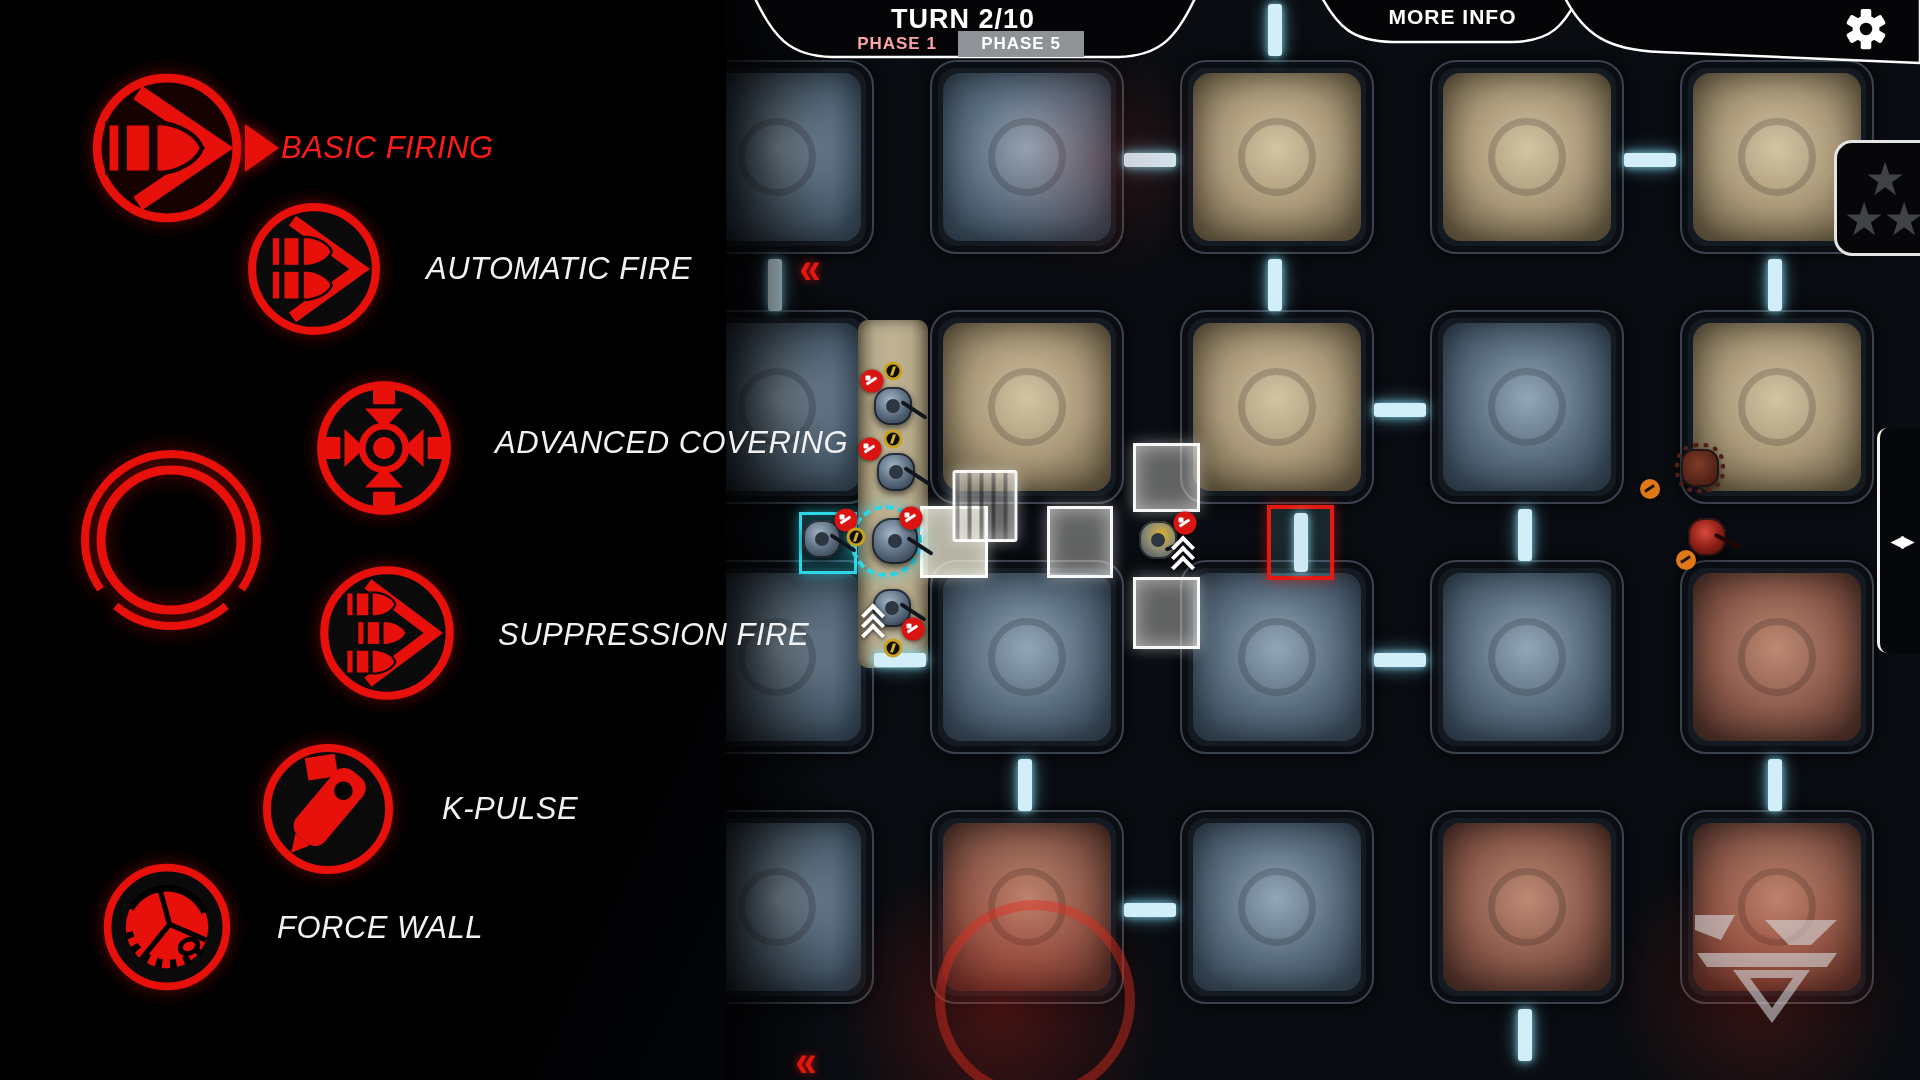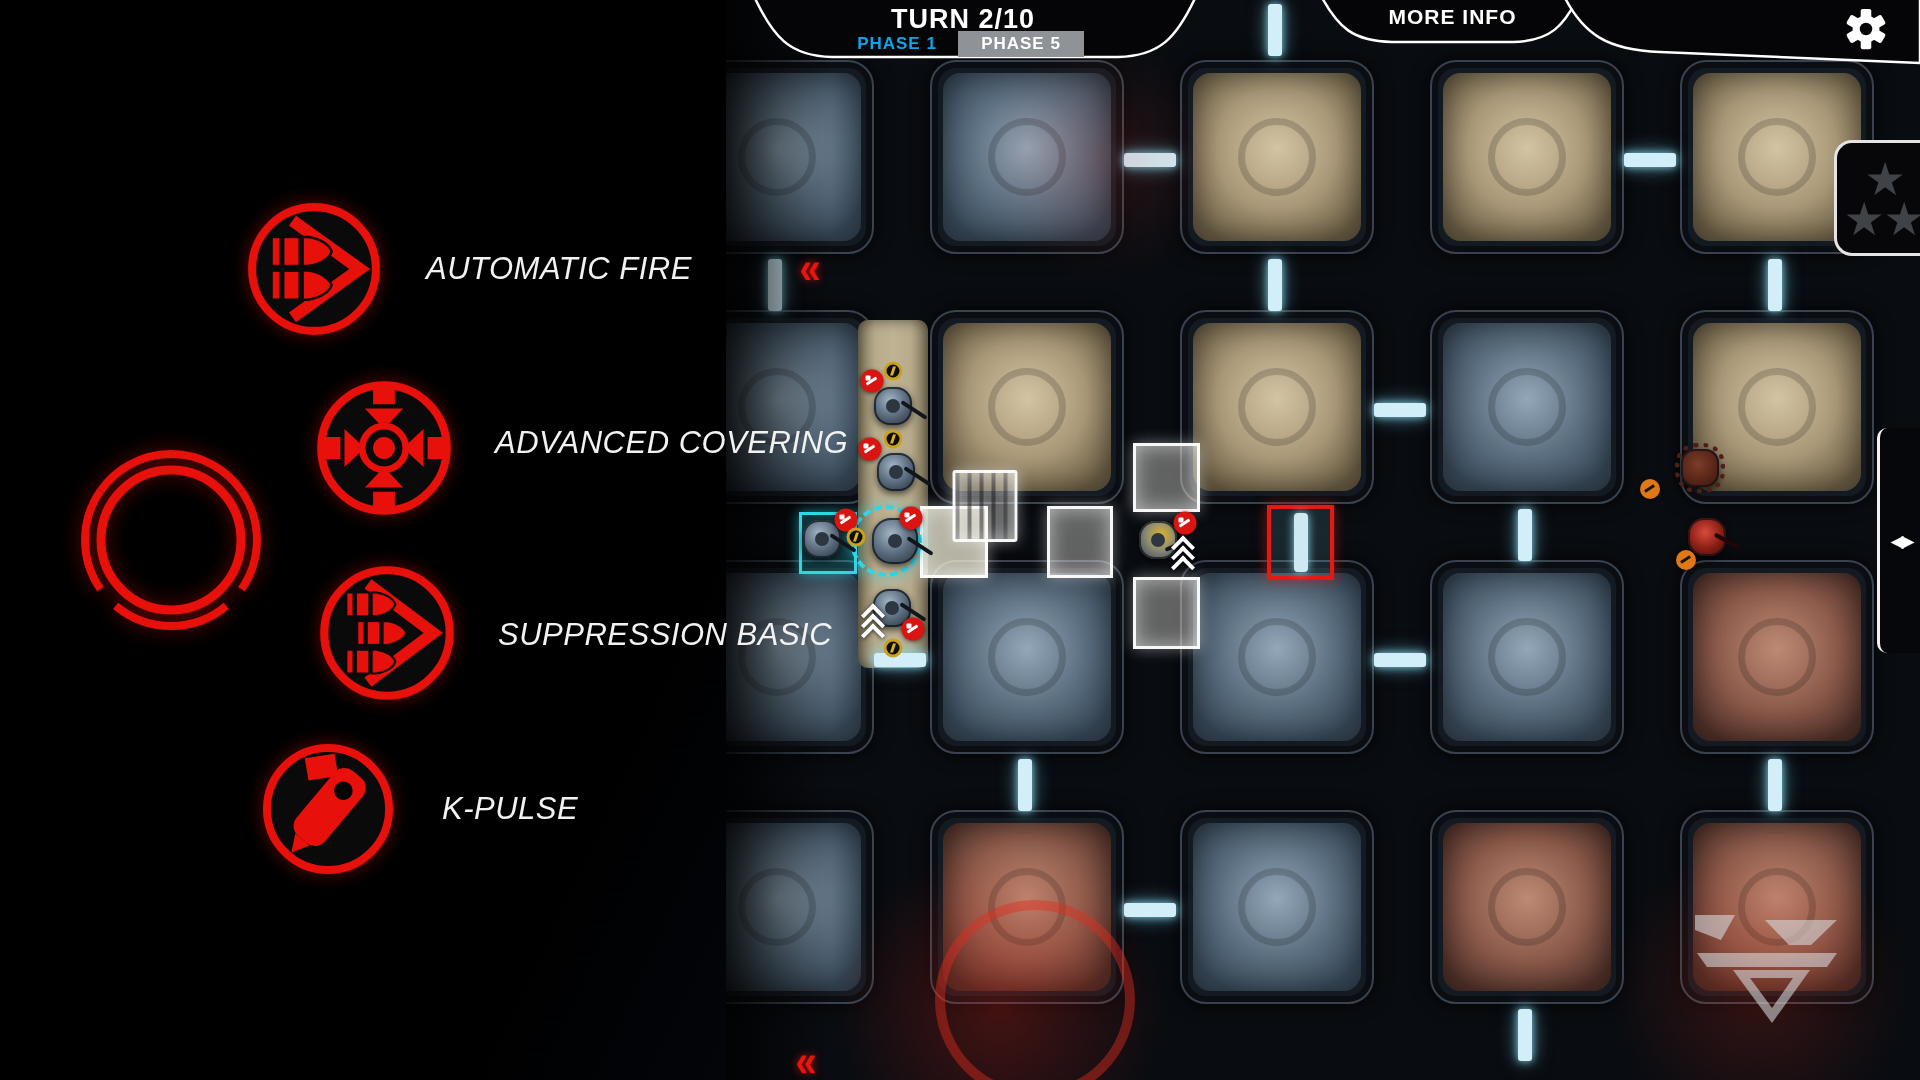--- a/index.html
+++ b/index.html
@@ -79,21 +79,21 @@
   .chev{width:13px;height:13px;border-top:4px solid #fff;border-left:4px solid #fff;transform:rotate(45deg);
     margin:-7px auto 0 auto;}
   .rewind-red{position:absolute;z-index:8;color:#e8150e;font-size:38px;font-weight:bold;line-height:1;
     transform:translate(-50%,-55%) scaleY(1.15);text-shadow:0 0 8px rgba(232,21,14,.8);}
 
   
   #top-svg{position:absolute;left:0;top:0;z-index:20;pointer-events:none;}
   .turn-label{position:absolute;left:838px;top:4px;width:250px;text-align:center;z-index:21;
     color:#fff;font-size:27px;font-weight:bold;letter-spacing:1px;}
   .tab{position:absolute;top:31px;height:26px;line-height:26px;z-index:21;text-align:center;
-    color:#0ea5e9;font-size:17px;font-weight:bold;letter-spacing:1px;cursor:pointer;}
+    color:#fca5a5;font-size:17px;font-weight:bold;letter-spacing:1px;cursor:pointer;}
   .tab.t1{left:838px;width:118px;}
   .tab.t2{left:958px;width:126px;background:#8f9398;color:#fff;}
   .unit-bar{position:absolute;left:738px;top:80px;width:452px;height:34px;background:rgba(5,5,6,.93);
     border-radius:8px 17px 17px 8px;z-index:21;box-shadow:0 2px 8px rgba(0,0,0,.6);}
   .unit-bar .title{position:absolute;left:0;right:0;top:3px;text-align:center;color:#fff;font-size:25px;
     letter-spacing:2px;}
   .unit-bar .btn{position:absolute;top:4px;width:30px;height:26px;cursor:pointer;}
   .unit-bar .btn.prev{left:14px;}
   .unit-bar .btn.next{right:14px;}
   .more-info{position:absolute;left:1360px;top:5px;width:185px;text-align:center;z-index:21;color:#fff;
@@ -209,20 +209,33 @@
           <div class="chev"></div>
           <div class="chev"></div>
         </div>
         <div class="rewind-red" style="left: 810px; top: 270px;">«</div>
         <div class="rewind-red" style="left: 806px; top: 1063px;">«</div>
       </div>
   </div>
 
   <div id="left-panel">
 
+    <div class="ability selected" style="left:87px;top:68px;">
+      <svg width="160" height="160" viewBox="-55 -55 110 110">
+        <circle r="48" fill="#160201" stroke="#e8100b" stroke-width="6"></circle>
+        <path d="M -20,-38 L 36,0 L -20,38" stroke="#e8100b" stroke-width="11" fill="none"></path>
+        <g fill="#e8100b" stroke="#160201" stroke-width="3">
+          <rect x="-41" y="-17" width="9" height="34"></rect>
+          <rect x="-29" y="-17" width="18" height="34"></rect>
+          <path d="M -8,-17 h 7 c 15,3 23,11 25,17 c -2,6 -10,14 -25,17 h -7 z"></path>
+        </g>
+      </svg>
+      <div class="sel-tri" style="left:158px;top:56px;"></div>
+      <span class="lbl" style="left:194px;top:80px;">BASIC FIRING</span>
+    </div>
 
     <div class="ability" style="left:240px;top:195px;">
       <svg width="148" height="148" viewBox="-55 -55 110 110">
         <circle r="46" fill="#0a0a0a" stroke="#e8100b" stroke-width="6"></circle>
         <path d="M -16,-36 L 34,0 L -16,36" stroke="#e8100b" stroke-width="9" fill="none"></path>
         <g fill="#e8100b" stroke="#0a0a0a" stroke-width="2.5">
           <g transform="translate(-2,-13) scale(0.72)">
             <rect x="-41" y="-15" width="9" height="30"></rect>
               <rect x="-29" y="-15" width="17" height="30"></rect>
             <path d="M -9,-15 h 6 c 14,2 22,9 24,15 c -2,6 -10,13 -24,15 h -6 z"></path>
@@ -285,36 +298,48 @@
               <rect x="-29" y="-15" width="17" height="30"></rect>
             <path d="M -9,-15 h 6 c 14,2 22,9 24,15 c -2,6 -10,13 -24,15 h -6 z"></path>
           </g>
           <g transform="translate(-6,21) scale(0.58)">
             <rect x="-41" y="-15" width="9" height="30"></rect>
               <rect x="-29" y="-15" width="17" height="30"></rect>
             <path d="M -9,-15 h 6 c 14,2 22,9 24,15 c -2,6 -10,13 -24,15 h -6 z"></path>
           </g>
         </g>
       </svg>
-      <span class="lbl" style="left:186px;top:77px;">SUPPRESSION BASIC</span>
+      <span class="lbl" style="left:186px;top:77px;">SUPPRESSION FIRE</span>
     </div>
 
     <div class="ability" style="left:255px;top:736px;">
       <svg width="146" height="146" viewBox="-55 -55 110 110">
         <circle r="46" fill="#0a0a0a" stroke="#e8100b" stroke-width="6"></circle>
         <g fill="#e8100b" transform="rotate(40)">
           <rect x="-14" y="-34" width="28" height="64" rx="10"></rect>
           <circle cx="0" cy="-18" r="7" fill="#050505"></circle>
           <path d="M -38,-18 l 15,-17 l 13,11 l -15,17 z"></path>
           <path d="M -7,30 h 14 l -7,13 z"></path>
         </g>
       </svg>
       <span class="lbl" style="left:187px;top:73px;">K-PULSE</span>
     </div>
 
+    <div class="ability" style="left:96px;top:856px;">
+      <svg width="142" height="142" viewBox="-55 -55 110 110">
+        <circle r="46" fill="#0a0a0a" stroke="#e8100b" stroke-width="6"></circle>
+        <circle r="32" fill="#e8100b"></circle>
+        <path d="M -28,-14 A 32,32 0 0 1 29,-11" stroke="#000" stroke-width="5" fill="none"></path>
+        <path d="M -30,4 A 32,32 0 0 0 26,17" stroke="#000" stroke-width="7" fill="none" stroke-dasharray="5 6"></path>
+        <path d="M -6,-31 L 2,-2 L 30,10 M 2,-2 L -20,25" stroke="#000" stroke-width="4" fill="none"></path>
+        <ellipse cx="17" cy="15" rx="9" ry="7" fill="#000" transform="rotate(-25 17 15)"></ellipse>
+        <ellipse cx="17" cy="15" rx="5" ry="3.5" fill="#e8100b" transform="rotate(-25 17 15)"></ellipse>
+      </svg>
+      <span class="lbl" style="left:181px;top:72px;">FORCE WALL</span>
+    </div>
   </div>
 
   <svg id="top-svg" width="1920" height="72" viewBox="0 0 1920 72">
     <path d="M 753,-6 C 773,38 790,56 832,57 L 1118,57 C 1160,56 1177,38 1197,-6 Z" fill="#050507" stroke="#fff" stroke-width="2.5"></path>
     <path d="M 1320,-6 C 1338,28 1353,41 1392,42 L 1513,42 C 1551,41 1564,26 1580,-6 Z" fill="#050507" stroke="#fff" stroke-width="2.5"></path>
     <path d="M 1563,-6 C 1583,35 1608,50 1660,52 L 1920,63 L 1920,-6 Z" fill="#050507" stroke="#fff" stroke-width="2.5"></path>
   </svg>
 
   <div class="turn-label">TURN 2/10</div>
   <div class="tab t1">PHASE 1</div>

